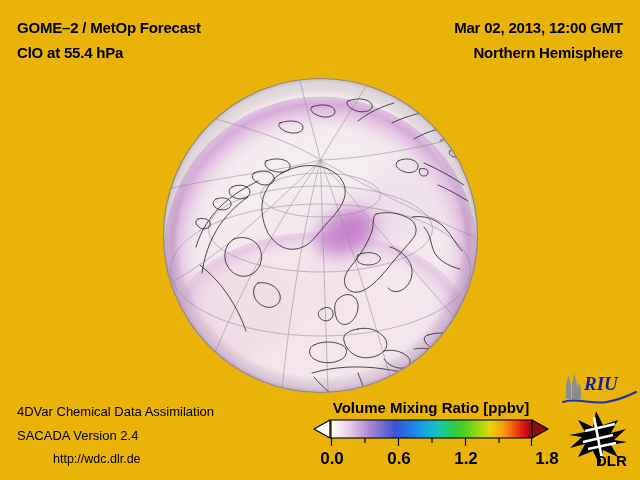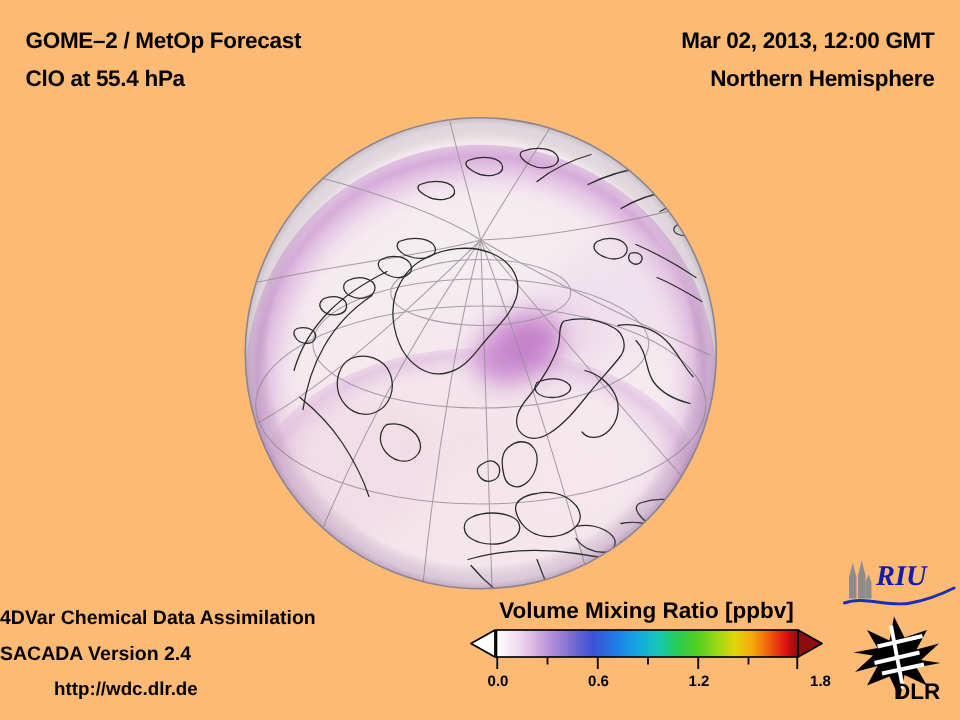--- a/index.html
+++ b/index.html
@@ -13,21 +13,21 @@
     height: 480px;
     overflow: hidden;
     font-family: "Liberation Sans", sans-serif;
     color: #000000;
     position: relative;
   }
   #page {
     position: relative;
     width: 640px;
     height: 480px;
-    background: #fdba74;
+    background: #eab308;
   }
 
   
   .hdr {
     position: absolute;
     font-weight: bold;
     font-size: 15px;
     letter-spacing: -0.2px;
     white-space: nowrap;
     line-height: 1;
@@ -43,22 +43,22 @@
     left: 162px;
     top: 77px;
     width: 317px;
     height: 317px;
   }
   #globe-svg { display: block; width: 317px; height: 317px; }
 
   
   .foot {
     position: absolute;
-    left: 0;
-    font-weight: bold;
+    left: 17px;
+    font-weight: normal;
     font-size: 13px;
     white-space: nowrap;
     line-height: 1;
   }
   #foot-line1 { top: 405px; }
   #foot-line2 { top: 429px; }
   #foot-line3 { top: 453px; font-size: 12.5px; margin-left: 36px; }
 
   
   #cbar-block {
@@ -90,21 +90,21 @@
     position: absolute;
     left: 0;
     top: 50px;
     width: 238px;
     height: 20px;
   }
   .cbar-tick {
     position: absolute;
     top: 0;
     font-weight: bold;
-    font-size: 10px;
+    font-size: 17px;
     transform: translateX(-50%);
     white-space: nowrap;
     line-height: 1;
   }
 
   
   #riu-logo {
     position: absolute;
     left: 562px;
     top: 371px;

